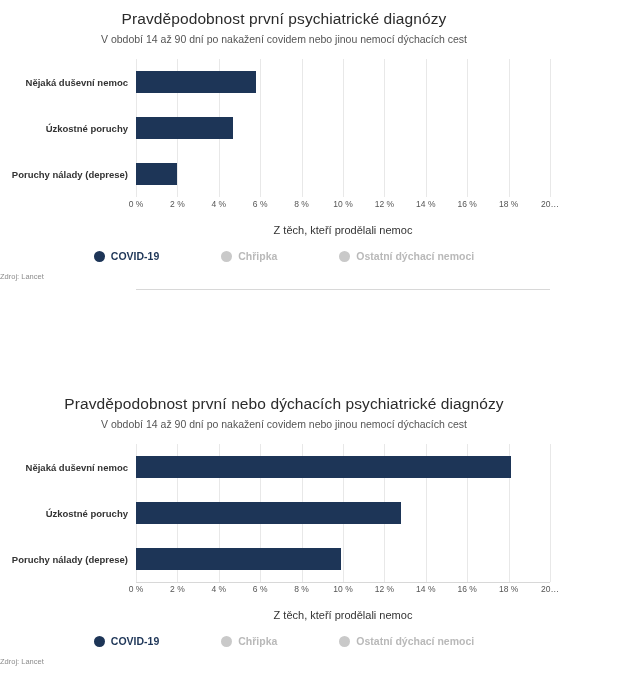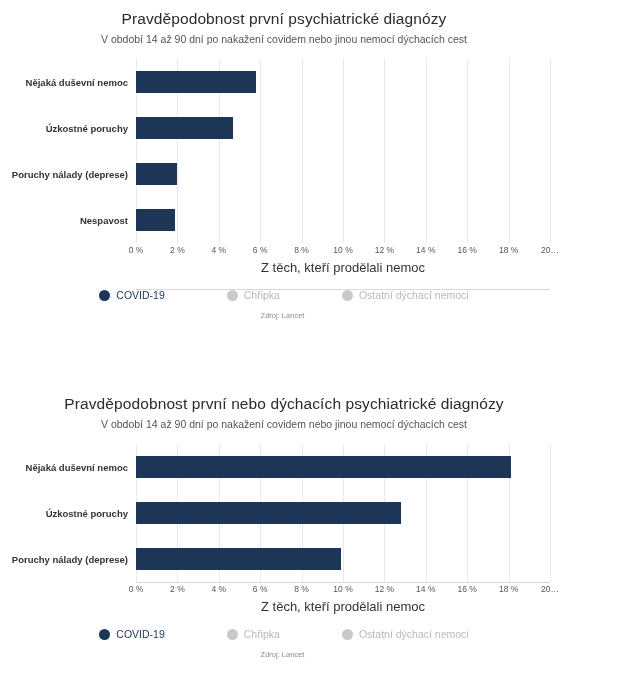--- a/index.html
+++ b/index.html
@@ -104,50 +104,50 @@
   .tick {
     position: absolute;
     top: 2px;
     font-size: 8.5px;
     color: #555555;
     transform: translateX(-50%);
     white-space: nowrap;
   }
   .axis-label {
     text-align: center;
-    font-size: 13px;
+    font-size: 11px;
     color: #333333;
     margin-left: 136px;
     margin-right: 18px;
-    margin-top: 1px;
+    margin-top: 11px;
   }
   .legend {
     display: flex;
     justify-content: center;
     align-items: center;
     gap: 26px;
     margin-top: 14px;
   }
   .legend-item {
     display: flex;
     align-items: center;
     gap: 6px;
     font-size: 10.5px;
-    font-weight: 400;
+    font-weight: 700;
   }
   .legend-dot {
     width: 11px;
     height: 11px;
     border-radius: 50%;
     display: inline-block;
   }
   .legend-active { color: #1d3557; }
   .legend-muted { color: #b9b9b9; padding-left: 36px; }
   .source {
-    text-align: center;
+    text-align: left;
     font-size: 7.5px;
     color: #8c8c8c;
     padding-right: 3px;
     margin-top: 10px;
   }
 </style>
 </head>
 <body>
 
 <div class="panel panel-1">
@@ -180,26 +180,20 @@
           <div class="row-track">
             <div class="bar" style="width: 23.5%; background: rgb(29, 53, 87);"></div>
           </div>
         </div>
         <div class="row">
           <div class="row-label">Poruchy nálady (deprese)</div>
           <div class="row-track">
             <div class="bar" style="width: 10%; background: rgb(29, 53, 87);"></div>
           </div>
         </div>
-        <div class="row">
-          <div class="row-label">Nespavost</div>
-          <div class="row-track">
-            <div class="bar" style="width: 9.5%; background: rgb(29, 53, 87);"></div>
-          </div>
-        </div>
       </div>
     <div class="axis-line" style="top: 230px;"></div>
     <div class="ticks" id="ticks-1">
         <div class="tick" style="left: 0%;">0 %</div>
         <div class="tick" style="left: 10%;">2 %</div>
         <div class="tick" style="left: 20%;">4 %</div>
         <div class="tick" style="left: 30%;">6 %</div>
         <div class="tick" style="left: 40%;">8 %</div>
         <div class="tick" style="left: 50%;">10 %</div>
         <div class="tick" style="left: 60%;">12 %</div>

